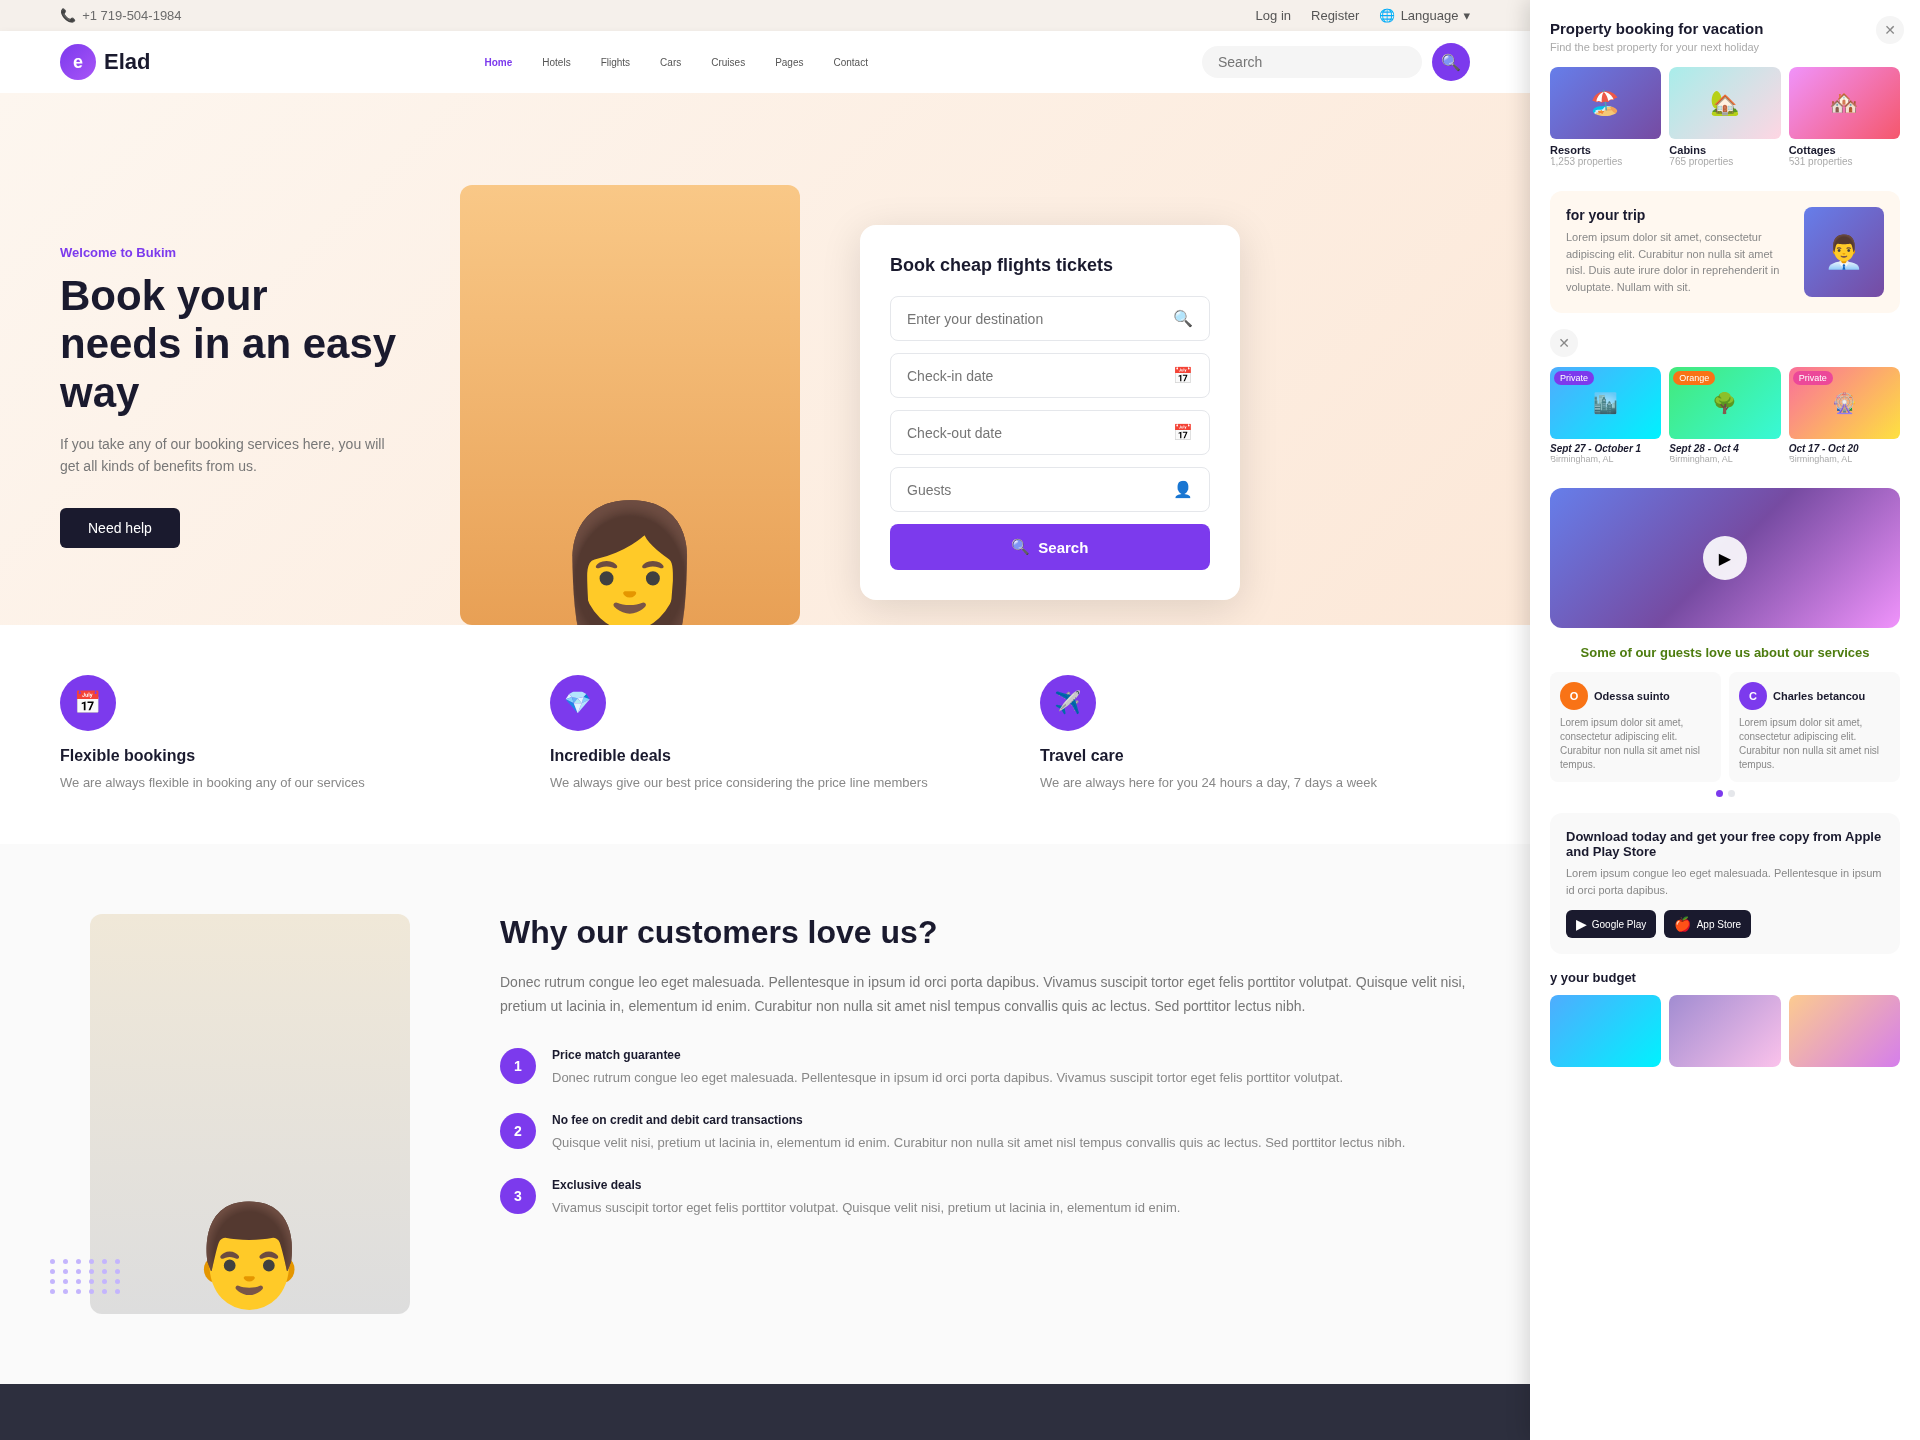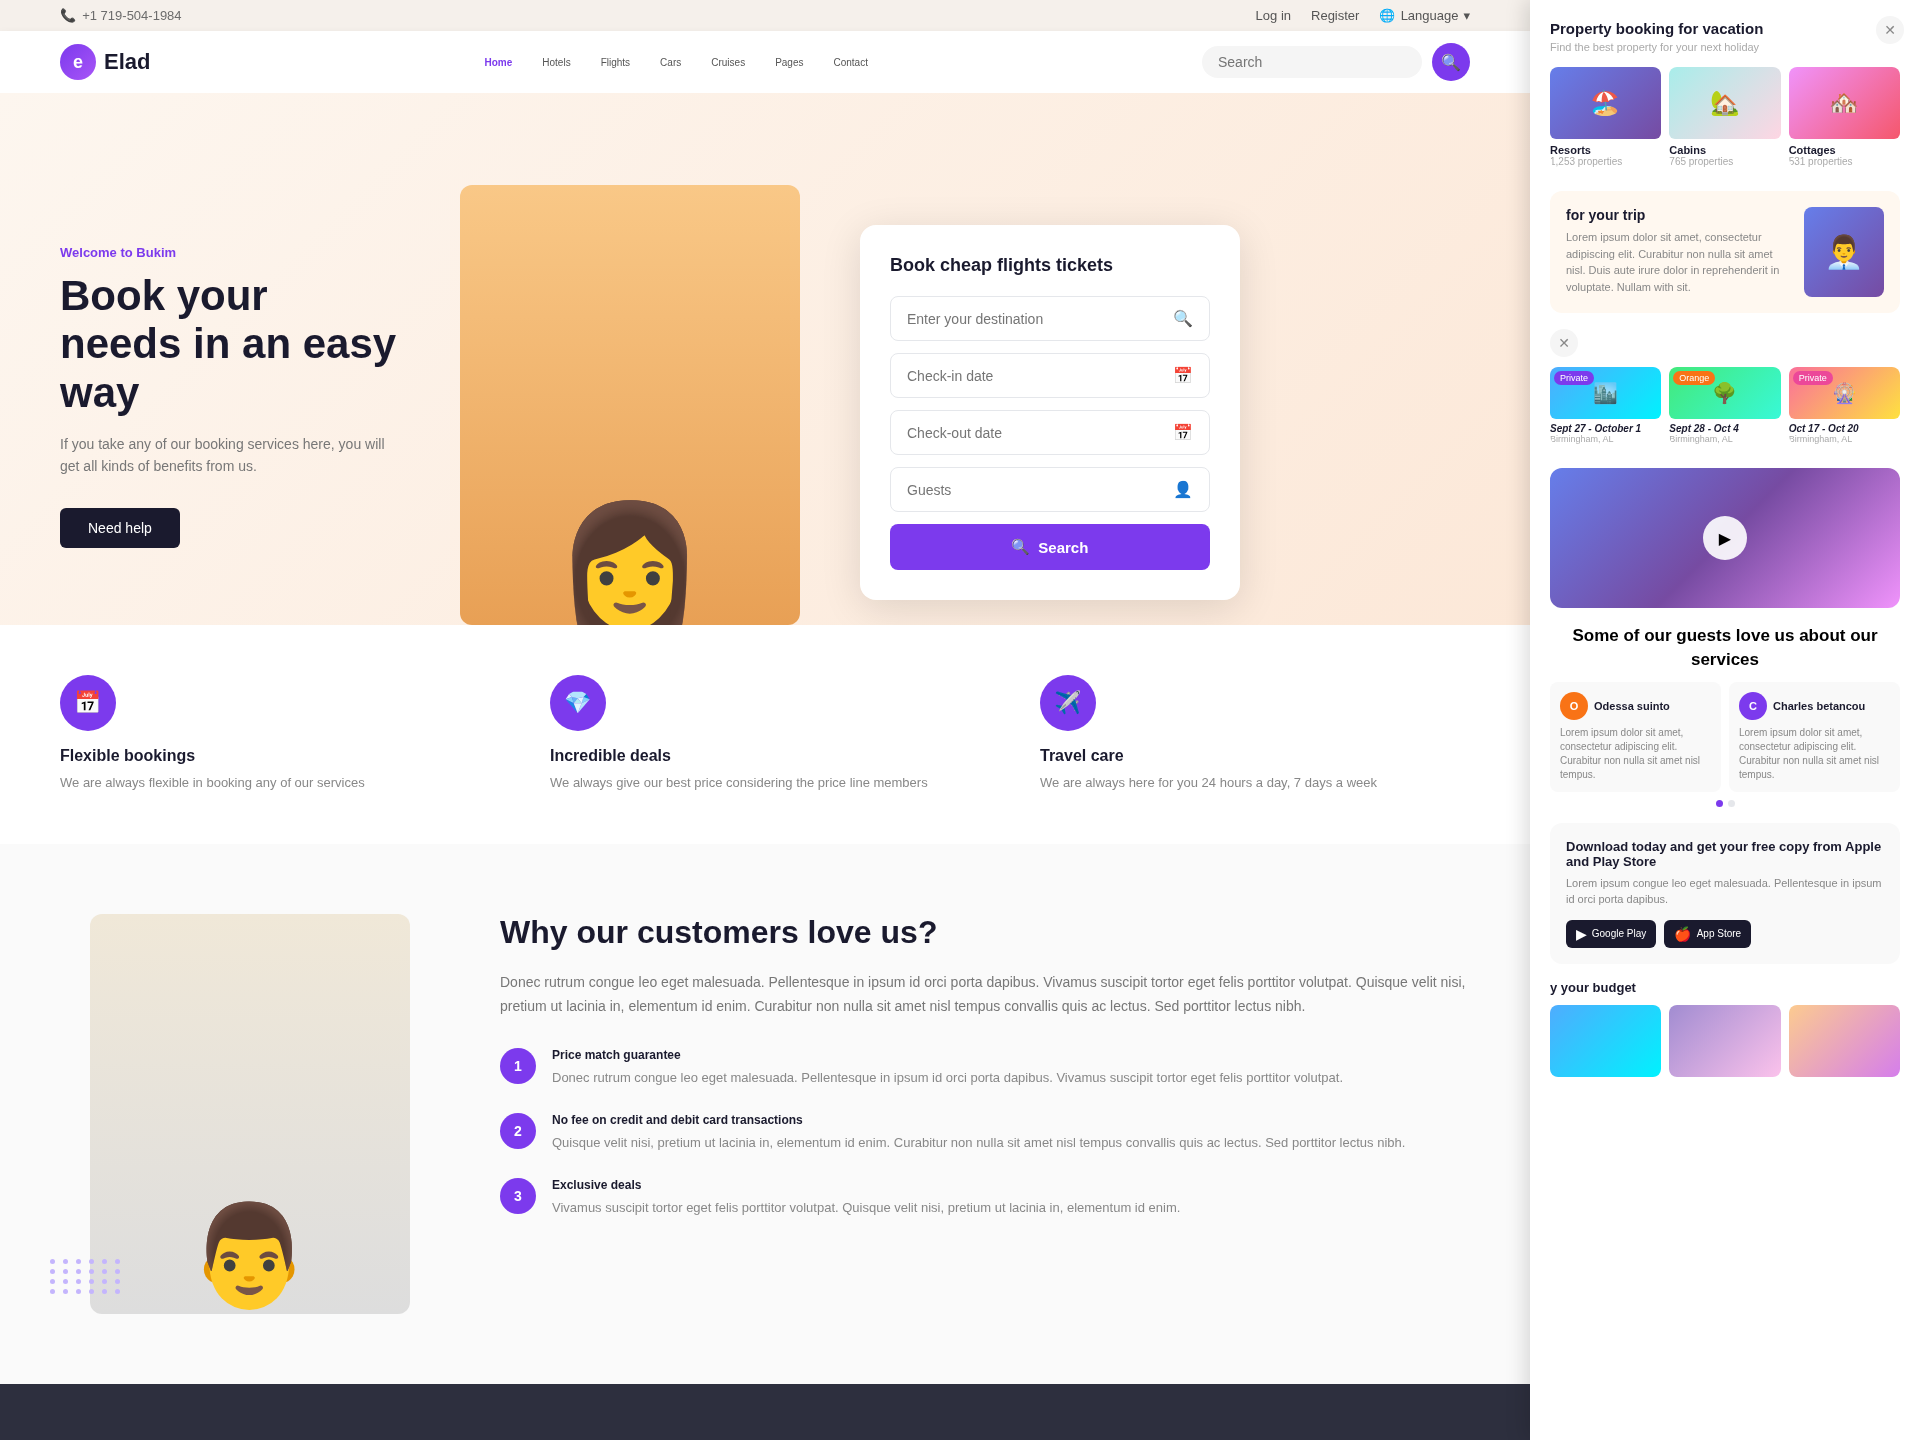--- a/index.html
+++ b/index.html
@@ -81,37 +81,37 @@
     
     .trip-section { background: #fff8f0; border-radius: 12px; padding: 16px; margin-bottom: 16px; display: flex; gap: 12px; }
     .trip-text { flex: 1; }
     .trip-title { font-size: 14px; font-weight: 700; color: #1a1a2e; margin-bottom: 6px; }
     .trip-desc { font-size: 11px; color: #888; line-height: 1.5; }
     .trip-image { width: 80px; height: 90px; background: linear-gradient(135deg, #667eea, #764ba2); border-radius: 8px; display: flex; align-items: center; justify-content: center; font-size: 32px; }
 
     
     .dest-grid { display: grid; grid-template-columns: 1fr 1fr 1fr; gap: 8px; margin-bottom: 12px; }
     .dest-card { border-radius: 8px; overflow: hidden; position: relative; }
-    .dest-img { height: 52px; border-radius: 6px; display: flex; align-items: center; justify-content: center; font-size: 20px; }
+    .dest-img { height: 72px; border-radius: 6px; display: flex; align-items: center; justify-content: center; font-size: 20px; }
     .dest-img.city { background: linear-gradient(135deg, #4facfe, #00f2fe); }
     .dest-img.nature { background: linear-gradient(135deg, #43e97b, #38f9d7); }
     .dest-img.night { background: linear-gradient(135deg, #fa709a, #fee140); }
     .dest-badge { position: absolute; top: 4px; left: 4px; background: #7c3aed; color: white; font-size: 9px; padding: 2px 6px; border-radius: 10px; }
     .dest-badge.orange-badge { background: #f97316; }
     .dest-badge.pink-badge { background: #ec4899; }
     .dest-label { font-size: 10px; font-weight: 600; color: #1a1a2e; margin-top: 4px; font-style: italic; }
     .dest-date { font-size: 9px; color: #aaa; }
 
     
     .scenic-photo { border-radius: 12px; height: 140px; background: linear-gradient(135deg, #667eea 0%, #764ba2 50%, #f093fb 100%); display: flex; align-items: center; justify-content: center; margin-bottom: 16px; position: relative; overflow: hidden; }
     .play-btn { width: 44px; height: 44px; background: rgba(255,255,255,0.9); border-radius: 50%; display: flex; align-items: center; justify-content: center; font-size: 16px; cursor: pointer; }
 
     
     .testimonials { margin-bottom: 16px; }
-    .testimonial-title { font-size: 17px; font-weight: 700; color: #000000; margin-bottom: 10px; text-align: center; line-height: 1.4; }
+    .testimonial-title { font-size: 13px; font-weight: 700; color: #4d7c0f; margin-bottom: 10px; text-align: center; line-height: 1.4; }
     .testimonial-grid { display: grid; grid-template-columns: 1fr 1fr; gap: 8px; }
     .testimonial-card { background: #f9f9f9; border-radius: 8px; padding: 10px; }
     .reviewer { display: flex; align-items: center; gap: 6px; margin-bottom: 6px; }
     .avatar { width: 28px; height: 28px; border-radius: 50%; display: flex; align-items: center; justify-content: center; color: white; font-size: 11px; font-weight: 700; }
     .reviewer-name { font-size: 11px; font-weight: 600; color: #1a1a2e; }
     .review-text { font-size: 10px; color: #888; line-height: 1.4; }
     .dots-nav { display: flex; justify-content: center; gap: 5px; margin-top: 8px; }
     .nav-dot { width: 7px; height: 7px; border-radius: 50%; background: #7c3aed; }
     .nav-dot.inactive { background: #e5e7eb; }
 

